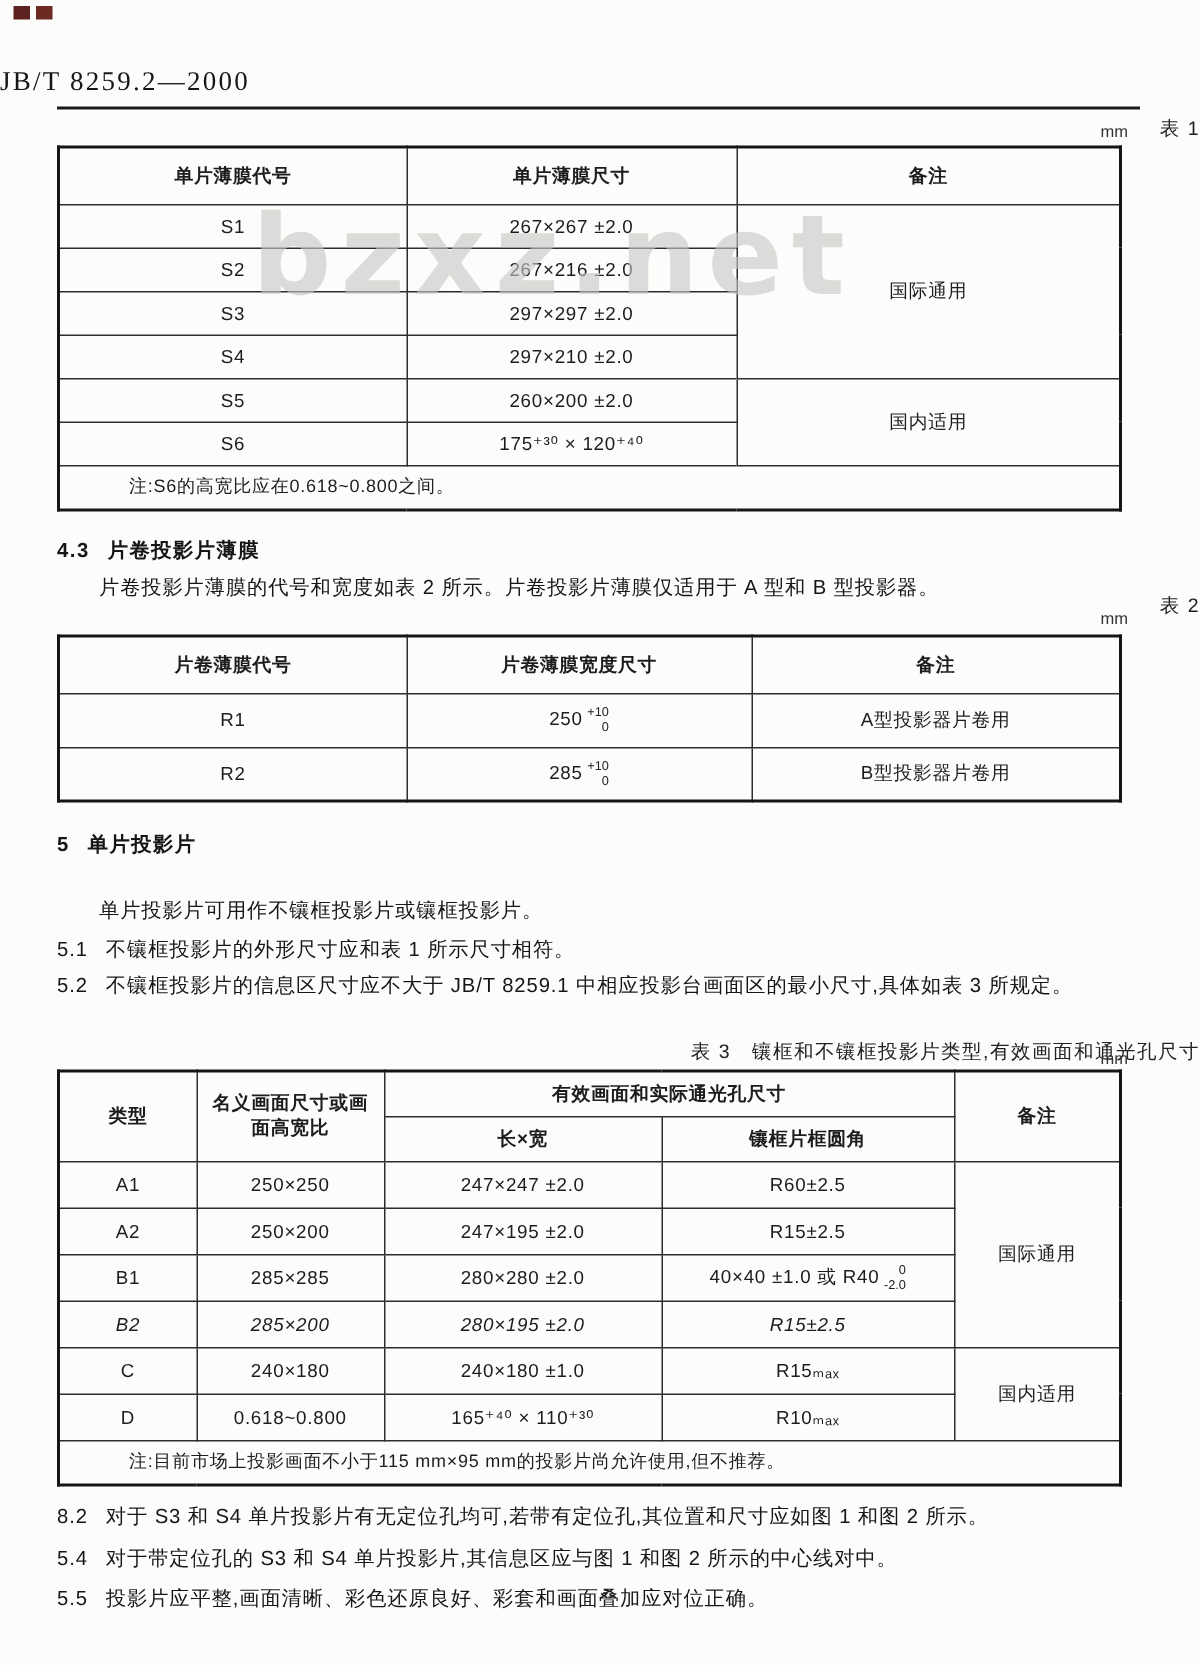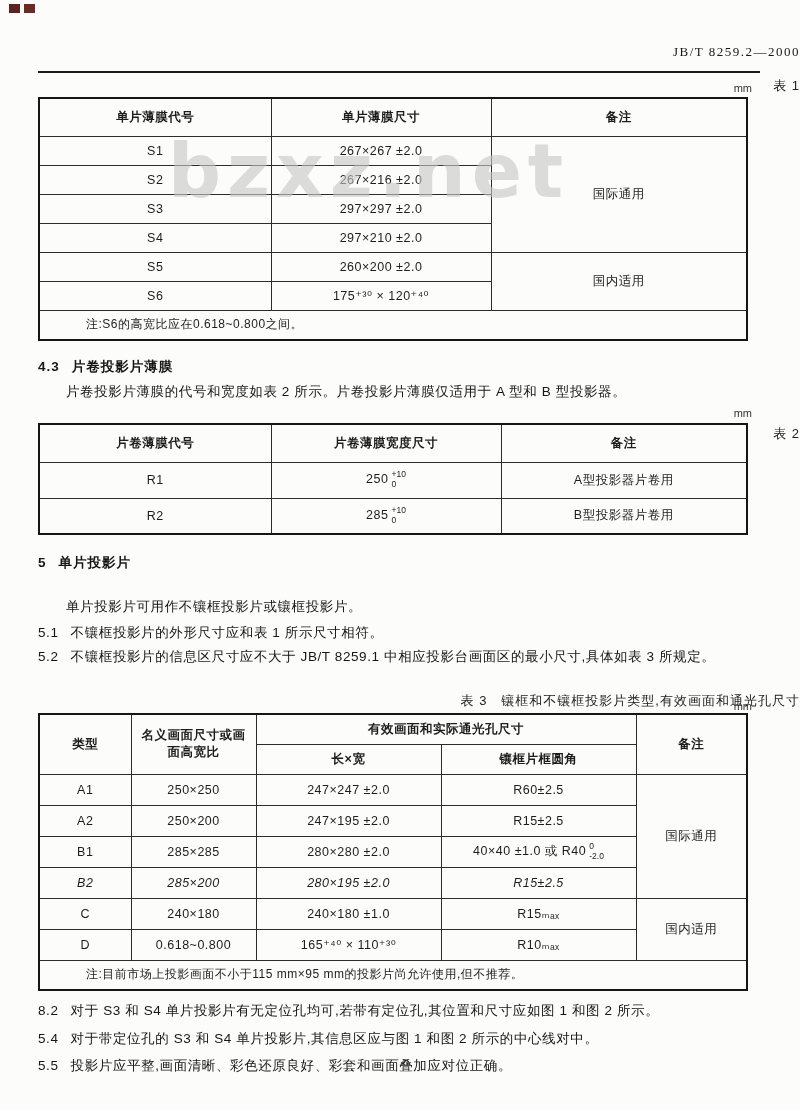--- a/index.html
+++ b/index.html
@@ -4,23 +4,23 @@
 <style>
   html,body { margin:0; padding:0; background:#e9e9e7; }
   .page {
     position:relative; width:800px; height:1110px; margin:0 auto;
     background:#fcfcfa; color:#1b1b1b; overflow:hidden;
     font-family:"Liberation Sans","DejaVu Sans",sans-serif;
   }
   .mark { position:absolute; top:4px; width:11px; height:9px; background:#5d2320; }
   .mark.m2 { left:24px; background:#6b2a24; }
   .doc-header {
-    position:absolute; top:44px; left:0; width:100%; text-align:right;
+    position:absolute; top:44px; left:0; width:100%; text-align:left;
     font-family:"Liberation Serif","DejaVu Serif",serif;
-    font-size:13px; letter-spacing:1.5px; color:#161616;
+    font-size:18px; letter-spacing:1.5px; color:#161616;
   }
   .rule { position:absolute; top:71px; left:38px; width:722px; height:2px; background:#1a1a1a; }
   .caption { position:absolute; left:0; width:100%; text-align:right; font-size:13px; color:#222; letter-spacing:1px; }
   .unit { position:absolute; right:48px; font-size:11px; color:#333; }
   .stdtable {
     position:absolute; left:38px; width:708px;
     border-collapse:collapse; table-layout:fixed;
     border:2.5px solid #161616;
   }
   .stdtable th, .stdtable td {
@@ -29,21 +29,21 @@
     color:#1d1d1d; letter-spacing:0.5px;
   }
   .stdtable th { font-weight:bold; }
   .stdtable .dashcol { border-left:1px dashed #3a3a3a; }
   .stdtable td.note, .stdtable th.note {
     text-align:left; padding-left:46px; font-size:12px; font-weight:normal;
   }
   .tol {
     display:inline-flex; flex-direction:column; justify-content:center;
     font-size:8.5px; line-height:1.15; vertical-align:middle;
-    margin-left:3px; text-align:left; letter-spacing:0;
+    margin-left:3px; text-align:left; letter-spacing:0;align-items:flex-end;
   }
   .textline { position:absolute; left:38px; width:726px; font-size:13.5px; line-height:1.6; letter-spacing:0.6px; color:#161616; }
   .textline.indent { padding-left:28px; width:698px; }
   .textline.h { font-weight:bold; letter-spacing:1px; }
   .secnum { margin-right:12px; }
   .watermark {
     position:absolute; top:128px; left:168px; z-index:6;
     font-family:"DejaVu Sans",sans-serif; font-weight:bold;
     font-size:74px; color:#c7c7c5; opacity:0.62; letter-spacing:6px;
     pointer-events:none; user-select:none;
@@ -107,21 +107,21 @@
       <td class="note" colspan="3">注:S6的高宽比应在0.618~0.800之间。</td>
     </tr>
   </tbody>
     </table>
 
   <div class="textline h" style="top:356px;">
     <span class="secnum">4.3</span><span>片卷投影片薄膜</span>
   </div>
   <div class="textline indent" style="top:381px;">片卷投影片薄膜的代号和宽度如表 2 所示。片卷投影片薄膜仅适用于 A 型和 B 型投影器。</div>
 
-  <div class="caption" style="top:425px;">表 2</div>
+  <div class="caption" style="top:395px;">表 2</div>
   <div class="unit" style="top:407px;">mm</div>
 
   <table class="stdtable" style="top:423px;">
     <colgroup>
         <col style="width:232px">
         <col style="width:230px">
         <col style="width:246px">
       </colgroup>
     <tbody>
         <tr style="height:38px;">

